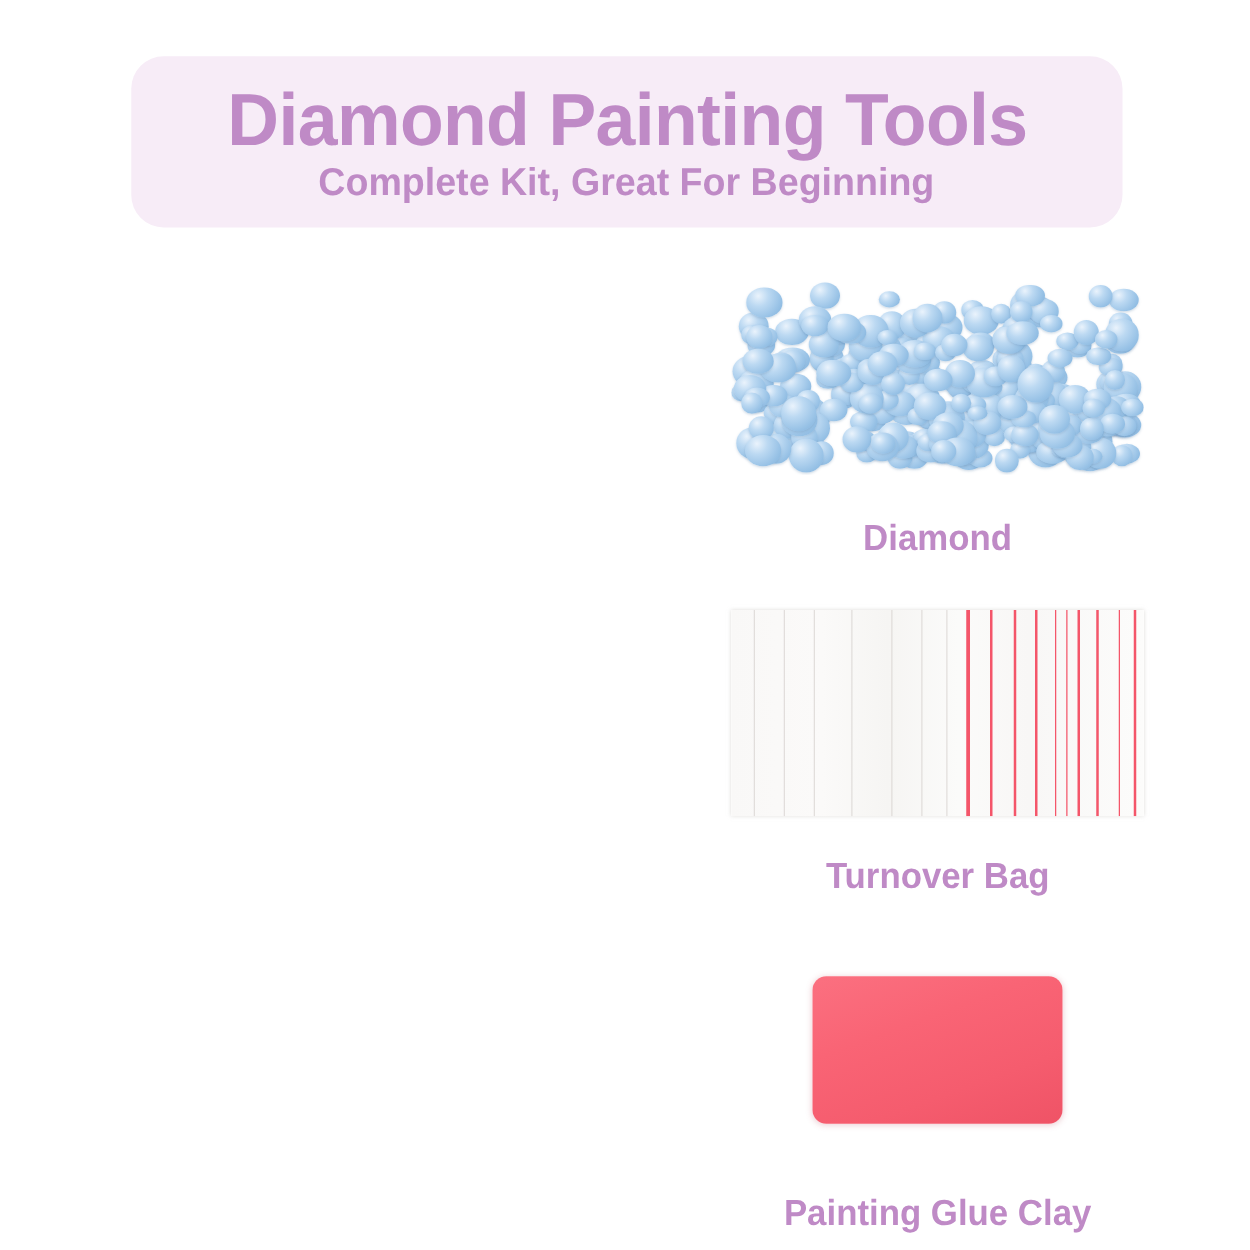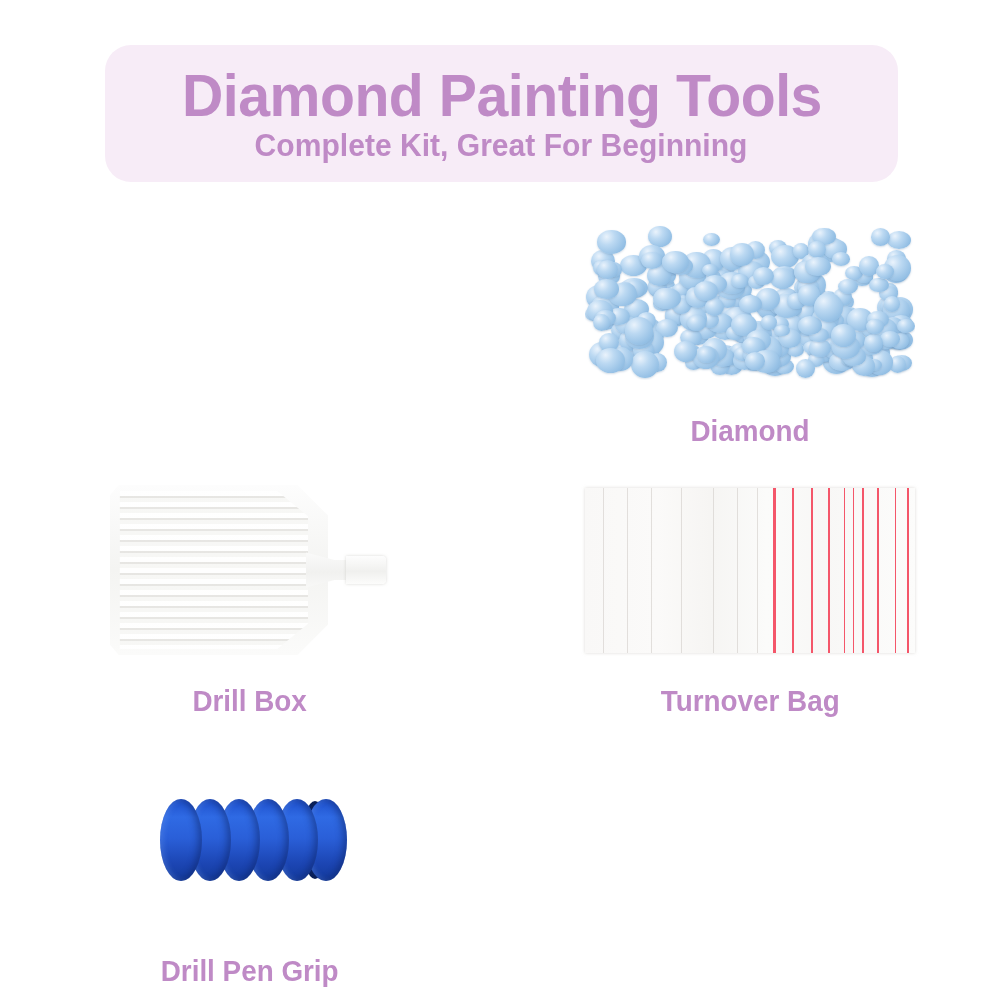--- a/index.html
+++ b/index.html
@@ -605,31 +605,20 @@
           <div class="bead" style="left: 253.047px; top: 58.6814px; width: 19.9912px; height: 14.8676px;"></div>
           <div class="bead" style="left: 290.734px; top: 43.891px; width: 18.1698px; height: 15.5174px;"></div>
           <div class="bead" style="left: 229.468px; top: 73.1125px; width: 28.8319px; height: 28.6395px;"></div>
           <div class="bead" style="left: 112.092px; top: 127.221px; width: 19.11px; height: 16.2275px;"></div>
           <div class="bead" style="left: 246.335px; top: 104.306px; width: 24.4655px; height: 22.9868px;"></div>
         </div>
     </div>
     <div class="product-label">Diamond</div>
   </div>
 
-  <div class="product-cell cell-r1c0">
-    <div class="product-art">
-      <div class="tray-wrap">
-        <div class="tray-body"></div>
-        <div class="tray-grooves"></div>
-        <div class="tray-neck"></div>
-        <div class="tray-handle"></div>
-      </div>
-    </div>
-    <div class="product-label">Drill Box</div>
-  </div>
 
   <div class="product-cell cell-r1c1">
     <div class="product-art">
       <div class="bag-wrap" id="bag">
           <div class="bag-fold" style="left: 18px;"></div>
           <div class="bag-fold" style="left: 42px;"></div>
           <div class="bag-fold" style="left: 66px;"></div>
           <div class="bag-fold" style="left: 96px;"></div>
           <div class="bag-fold" style="left: 128px;"></div>
           <div class="bag-fold" style="left: 152px;"></div>
@@ -642,29 +631,21 @@
           <div class="bag-zip" style="left: 268px; width: 1.3px;"></div>
           <div class="bag-zip" style="left: 277px; width: 1.5px;"></div>
           <div class="bag-zip" style="left: 292px; width: 2.2px;"></div>
           <div class="bag-zip" style="left: 310px; width: 1.4px;"></div>
           <div class="bag-zip" style="left: 322px; width: 1.8px;"></div>
         </div>
     </div>
     <div class="product-label">Turnover Bag</div>
   </div>
 
-  <div class="product-cell cell-r2c0">
+
+  <div class="product-cell cell-r2c1">
     <div class="product-art">
-      <div class="grip-wrap" id="grip">
-          <div class="grip-seg" style="left: 10px; z-index: 10;"></div>
-          <div class="grip-seg" style="left: 39px; z-index: 9;"></div>
-          <div class="grip-seg" style="left: 68px; z-index: 8;"></div>
-          <div class="grip-seg" style="left: 97px; z-index: 7;"></div>
-          <div class="grip-seg" style="left: 126px; z-index: 6;"></div>
-          <div class="grip-seg" style="left: 155px; z-index: 5;"></div>
-          <div class="grip-cap"></div>
-        </div>
+      <div class="clay"></div>
     </div>
-    <div class="product-label">Drill Pen Grip</div>
+    <div class="product-label">Painting Glue Clay</div>
   </div>
 
-
 </div>
 
 </body></html>

